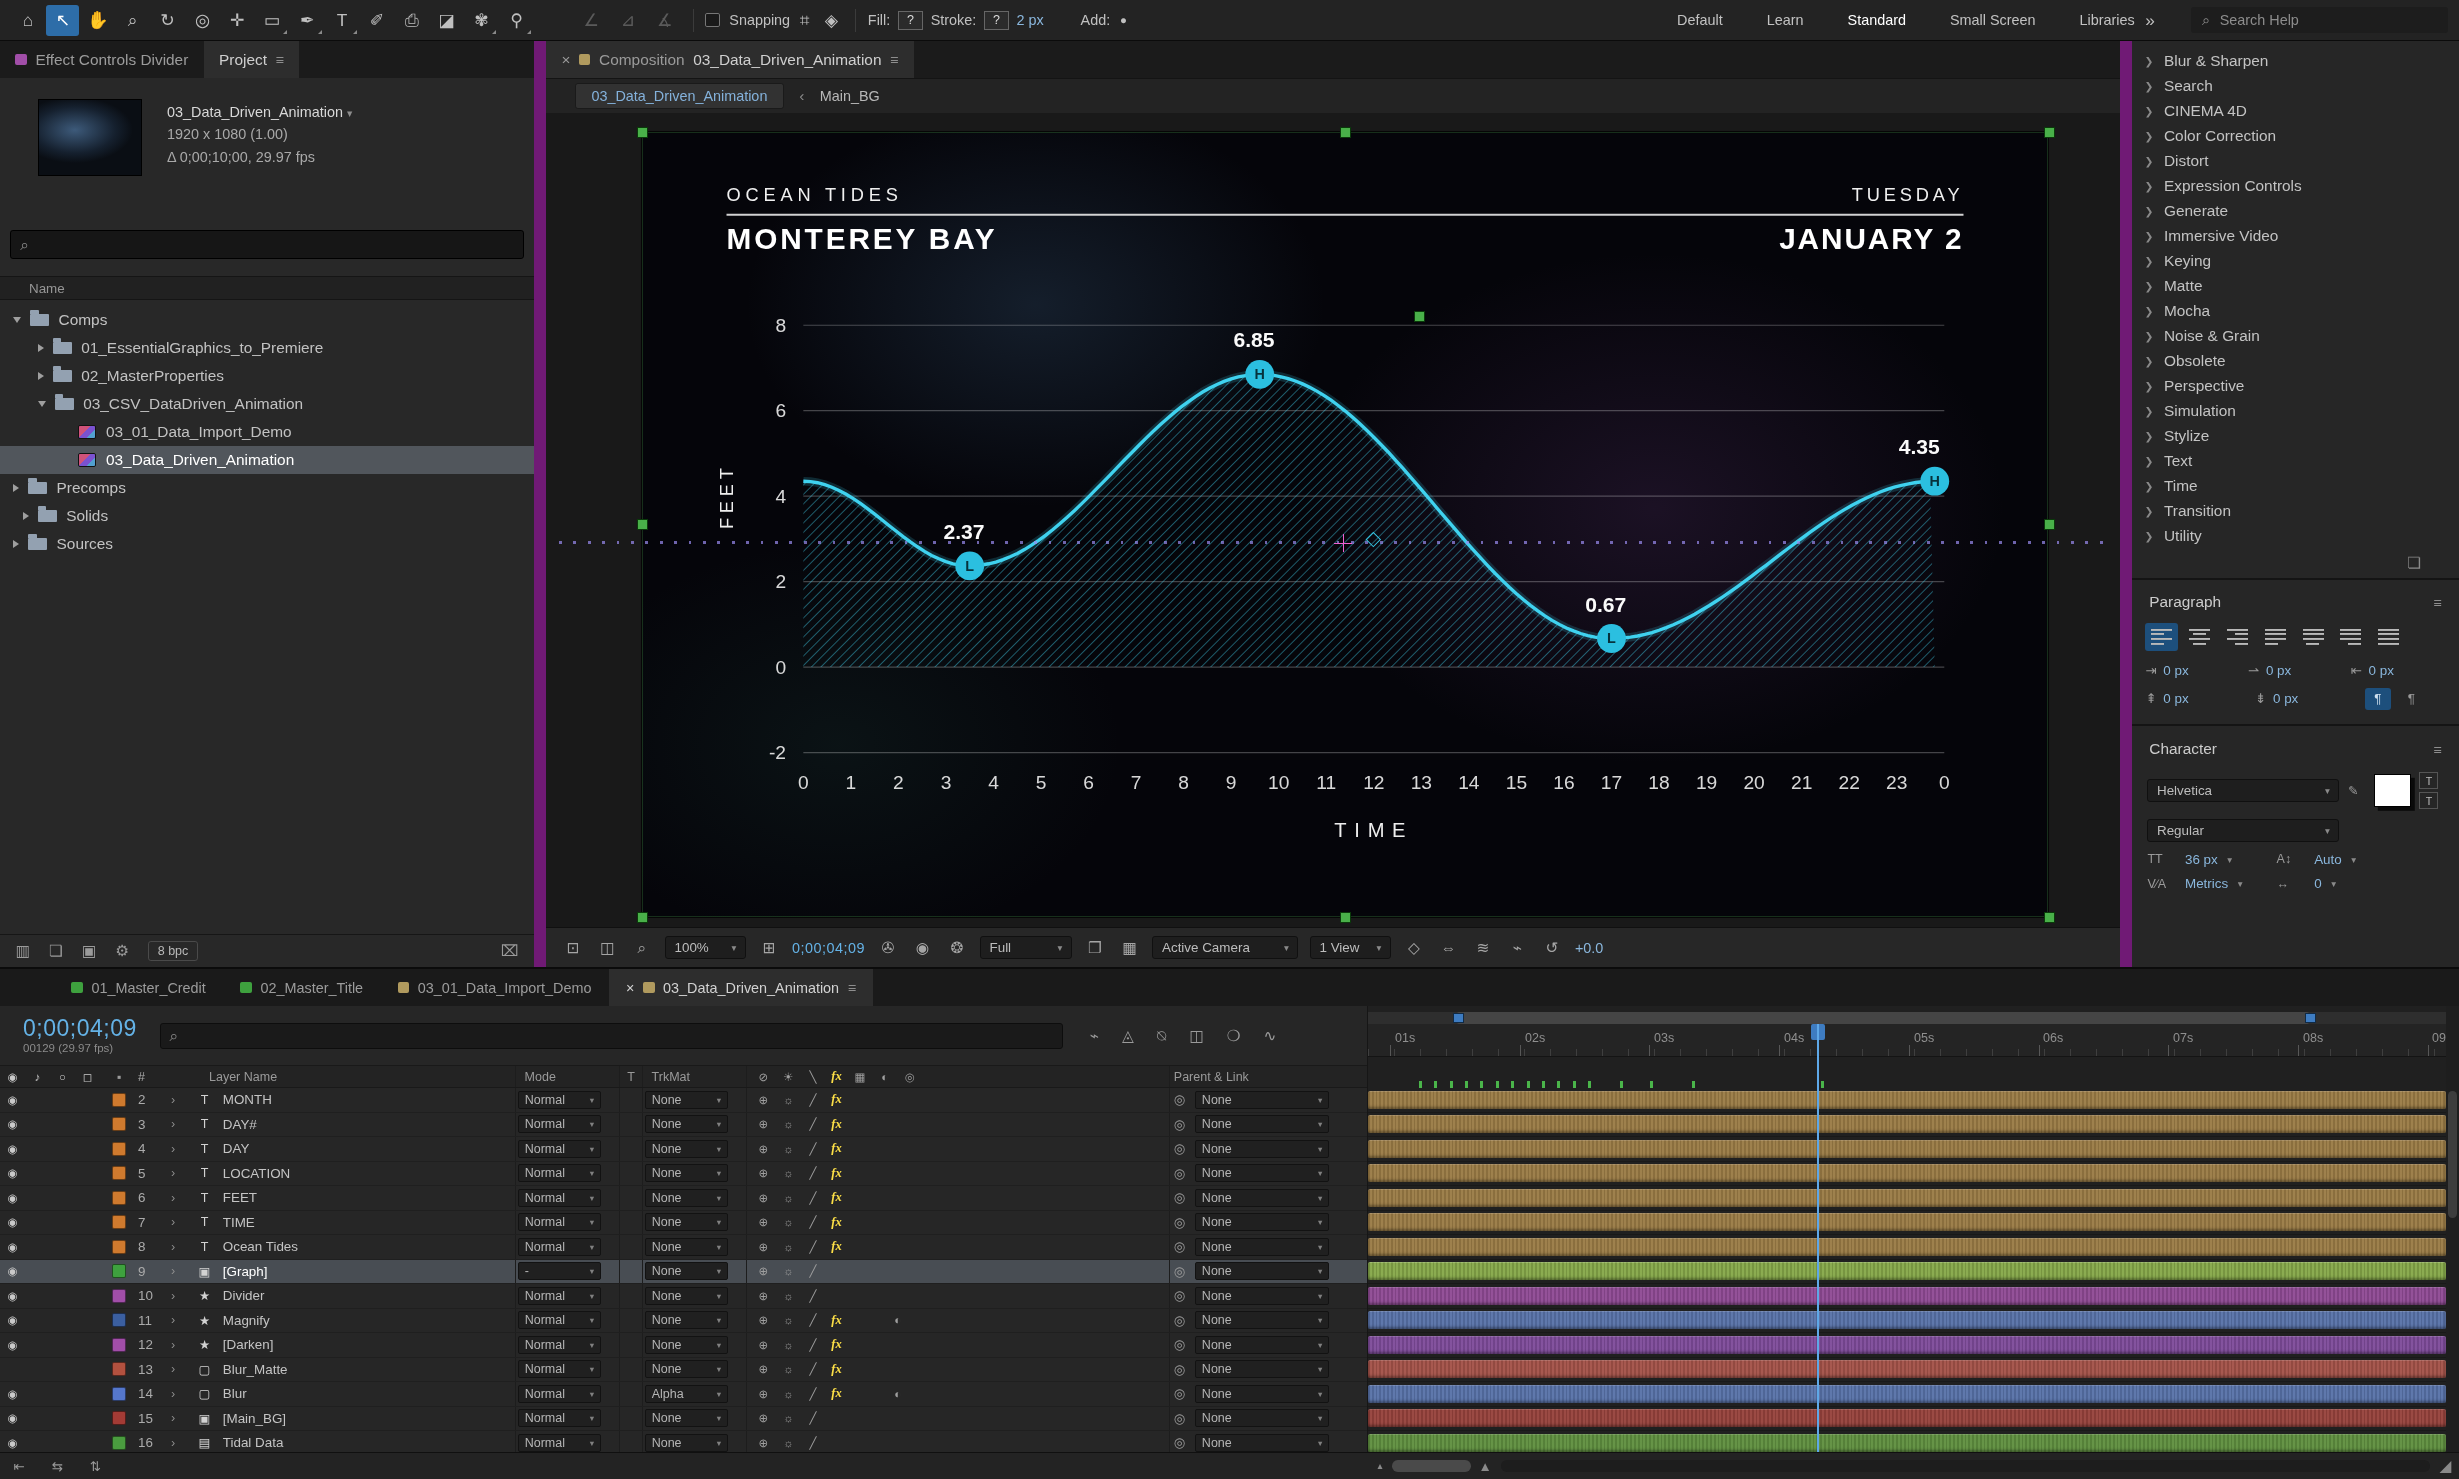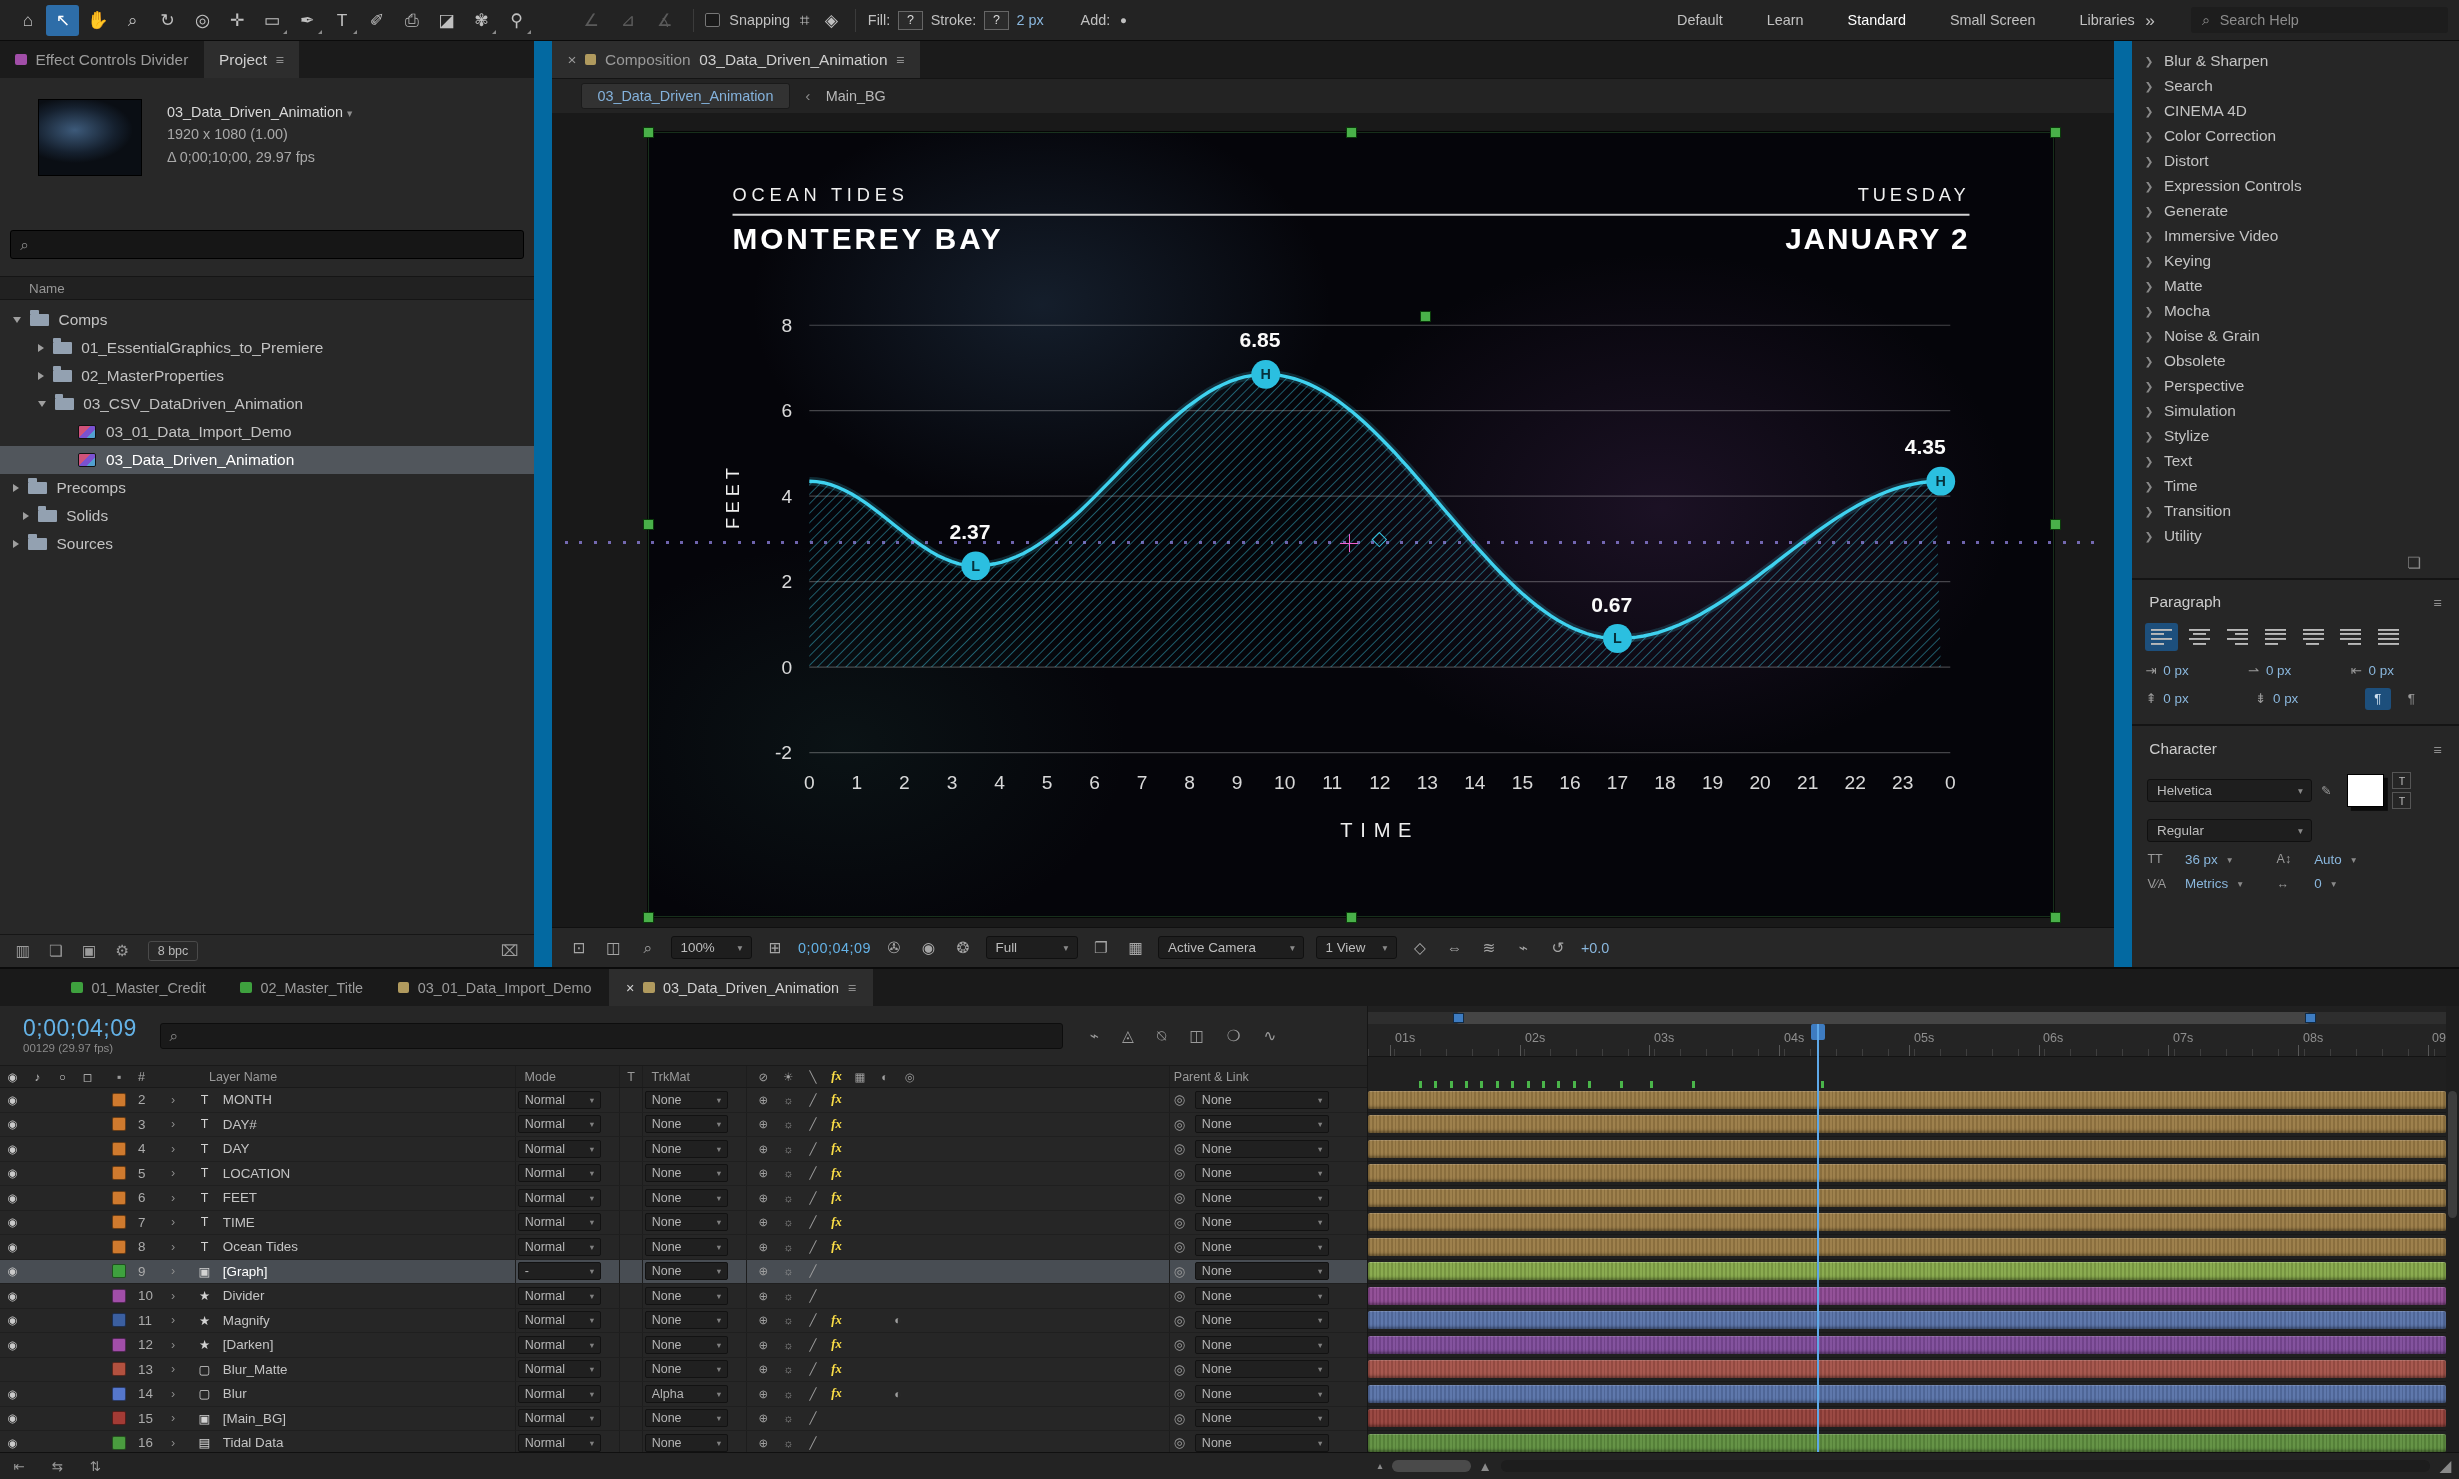--- a/index.html
+++ b/index.html
@@ -16,21 +16,21 @@
   .tb-sep{width:1px;height:23px;background:#3b3b3b;margin:0 9.6px;flex:none}
   .tb-label{font-size:14.4px;color:#c0c0c0;white-space:nowrap}
   .tb-val{font-size:14.4px;color:#8ab7dd;white-space:nowrap}
   .checkbox{width:14.4px;height:14.4px;border:1px solid #777;border-radius:1.9px;background:#1a1a1a;margin-right:7.7px;flex:none}
   .qbox{width:25px;height:19px;background:#2b2b2b;border:1px solid #666;display:flex;align-items:center;justify-content:center;font-size:12.5px;color:#ddd;margin:0 5.8px;flex:none}
   .ws{font-size:14.4px;color:#c2c2c2;margin-left:44px;white-space:nowrap}
   .ws.active{color:#fff}
   .search-help{display:flex;align-items:center;gap:9.6px;background:#1d1d1d;border-radius:2.9px;height:26px;padding:0 11.5px;width:257px;color:#8d8d8d;font-size:14.4px;margin-left:25px;flex:none}
 
   
-  .main{flex:1;display:flex;gap:18px;background:#0369a1;min-height:0}
+  .main{flex:1;display:flex;gap:12px;background:#701a75;min-height:0}
   .panel{background:#282828;display:flex;flex-direction:column;min-width:0;overflow:hidden}
   .left{width:534px;flex:none}
   .center{flex:1}
   .right{width:327px;flex:none;background:#262626}
   .tabstrip{height:37px;background:#1b1b1b;display:flex;align-items:stretch;flex:none}
   .tab{display:flex;align-items:center;gap:8.6px;padding:0 15.4px;font-size:15.4px;color:#9c9c9c;white-space:nowrap}
   .tab.active{background:#2d2d2d;color:#cfcfcf}
   .chip{width:11.5px;height:11.5px;border-radius:1.9px;flex:none}
   .menu-glyph{color:#8e8e8e;font-size:14.4px}
 
@@ -98,21 +98,21 @@
   .al-jc{background-image:linear-gradient(#b9b9b9,#b9b9b9),linear-gradient(#b9b9b9,#b9b9b9),linear-gradient(#b9b9b9,#b9b9b9),linear-gradient(#b9b9b9,#b9b9b9);background-size:21px 1.9px,21px 1.9px,21px 1.9px,13.4px 1.9px;background-position:0 1px,0 5.8px,0 10.6px,50% 15.4px}
   .al-jr{background-image:linear-gradient(#b9b9b9,#b9b9b9),linear-gradient(#b9b9b9,#b9b9b9),linear-gradient(#b9b9b9,#b9b9b9),linear-gradient(#b9b9b9,#b9b9b9);background-size:21px 1.9px,21px 1.9px,21px 1.9px,13.4px 1.9px;background-position:0 1px,0 5.8px,0 10.6px,100% 15.4px}
   .al-ja{background-image:linear-gradient(#b9b9b9,#b9b9b9),linear-gradient(#b9b9b9,#b9b9b9),linear-gradient(#b9b9b9,#b9b9b9),linear-gradient(#b9b9b9,#b9b9b9);background-size:21px 1.9px,21px 1.9px,21px 1.9px,21px 1.9px;background-position:0 1px,0 5.8px,0 10.6px,0 15.4px}
   .indrow{display:flex;align-items:center;padding:4.8px 13.4px;gap:7.7px}
   .indgrp{display:flex;align-items:center;gap:6.7px;width:102px}
   .ind-ic{color:#9a9a9a;font-size:13.4px}
   .ind-val{color:#8ab7dd;font-size:13.4px}
   .dirb{width:26px;height:22px;border-radius:2.9px;display:flex;align-items:center;justify-content:center;color:#9a9a9a;font-size:13.4px}
   .dirb.active{background:#1d4f7c;color:#cfe0ef}
   .chrow{display:flex;align-items:center;gap:8.6px;padding:4.8px 15.4px}
-  .dd.w170{width:165px}
+  .dd.w170{width:192px}
   .chico{color:#9a9a9a;font-size:12.5px;width:29px;flex:none}
   .vval{color:#8ab7dd;font-size:13.4px;display:inline-flex;align-items:center;width:83px}
   .vval::after{content:"▾";font-size:9.6px;color:#8a8a8a;margin-left:9.6px}
   .swatch{width:37px;height:33px;background:#fff;border:1px solid #000;box-shadow:3.8px 3.8px 0 #0a0a0a;flex:none}
   .tchip{width:19px;height:17.3px;border:1px solid #555;font-size:10.6px;color:#bbb;display:flex;align-items:center;justify-content:center;flex:none}
 
   
   .timeline{height:512px;flex:none;background:#232323;border-top:2.9px solid #0b0b0b;display:flex;flex-direction:column;overflow:hidden}
   .tl-tabs{height:37px;background:#1a1a1a;display:flex;align-items:stretch;padding-left:54px;flex:none}
   .tl-tab{display:flex;align-items:center;gap:8.6px;padding:0 17.3px;font-size:14.4px;color:#9c9c9c;white-space:nowrap}

